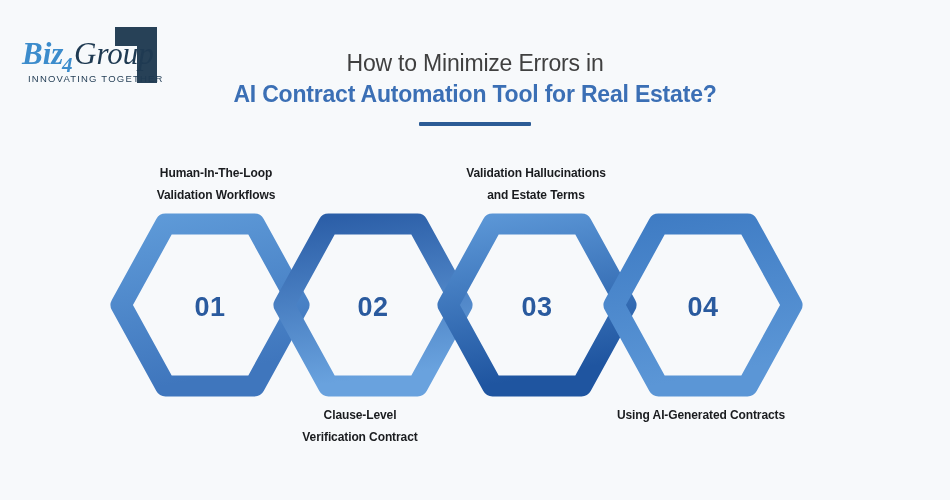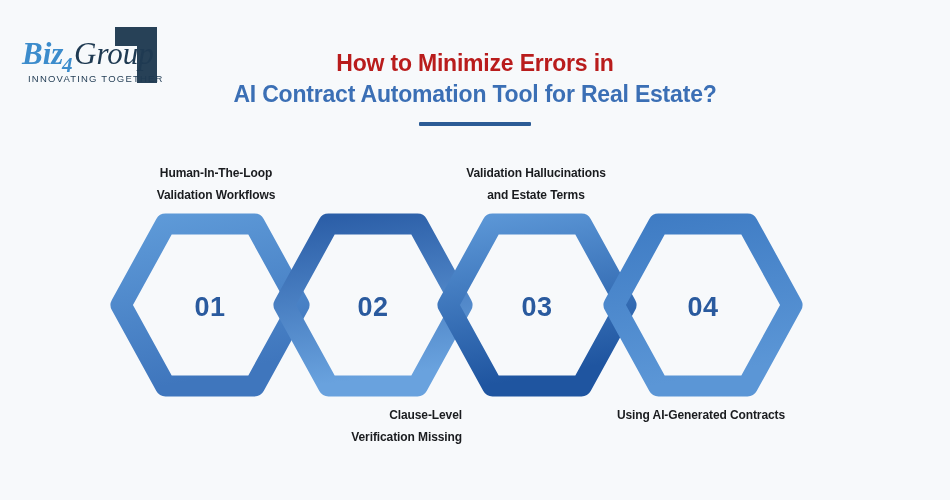--- a/index.html
+++ b/index.html
@@ -29,22 +29,22 @@
   
   #title-block {
     position: absolute;
     left: 180px;
     top: 48px;
     width: 590px;
     text-align: center;
   }
   #title-line-1 {
     font-size: 23px;
-    font-weight: 700;
-    color: #b91c1c;
+    font-weight: 400;
+    color: #404040;
     letter-spacing: -0.2px;
     line-height: 30px;
     white-space: nowrap;
   }
   #title-line-2 {
     font-size: 23px;
     font-weight: bold;
     color: #3b6fb5;
     letter-spacing: -0.2px;
     line-height: 32px;
@@ -76,21 +76,21 @@
     font-size: 12px;
     font-weight: bold;
     color: #1a1c1f;
     line-height: 22px;
     letter-spacing: -0.1px;
     white-space: nowrap;
   }
   .caption .l { display: block; }
 
   #caption-1 { left: 120px; top: 162px; width: 192px; }
-  #caption-2 { left: 282px; top: 404px; width: 180px; text-align: right; }
+  #caption-2 { left: 270px; top: 404px; width: 180px; }
   #caption-3 { left: 426px; top: 162px; width: 220px; }
   #caption-4 { left: 548px; top: 404px; width: 306px; }
 
   .hex-number {
     font-size: 27px;
     font-weight: bold;
     fill: #2a5a9e;
     letter-spacing: 0.5px;
     font-family: "Liberation Sans", sans-serif;
   }
@@ -162,21 +162,21 @@
   </svg>
 </div>
 
 <div class="caption" id="caption-1">
   <span class="l">Human-In-The-Loop</span>
   <span class="l">Validation Workflows</span>
 </div>
 
 <div class="caption" id="caption-2">
   <span class="l">Clause-Level</span>
-  <span class="l">Verification Missing</span>
+  <span class="l">Verification Contract</span>
 </div>
 
 <div class="caption" id="caption-3">
   <span class="l">Validation Hallucinations</span>
   <span class="l">and Estate Terms</span>
 </div>
 
 <div class="caption" id="caption-4">
   <span class="l">Using AI-Generated Contracts</span>
 </div>

